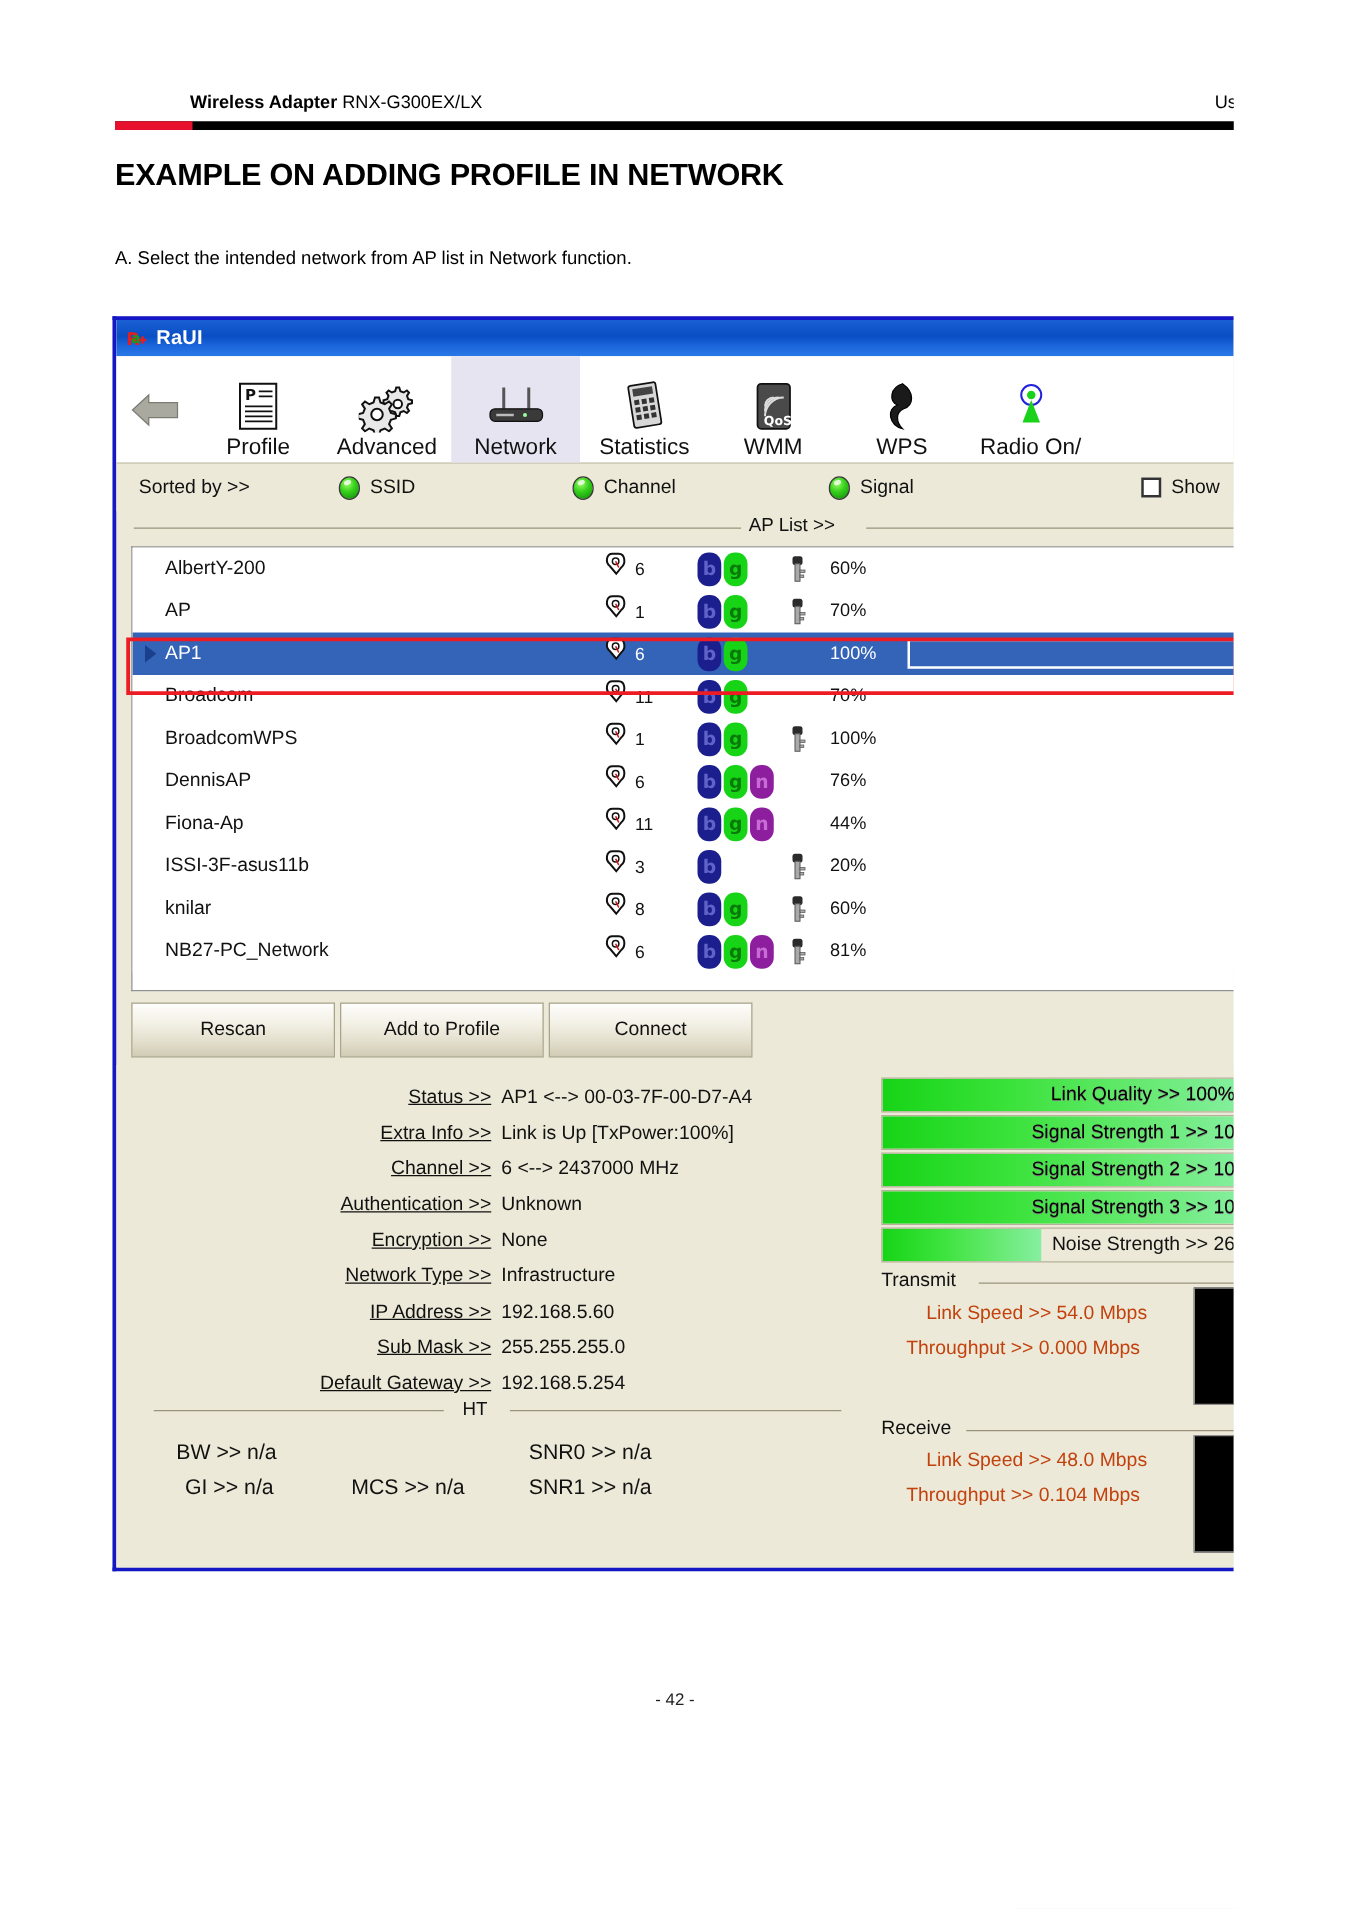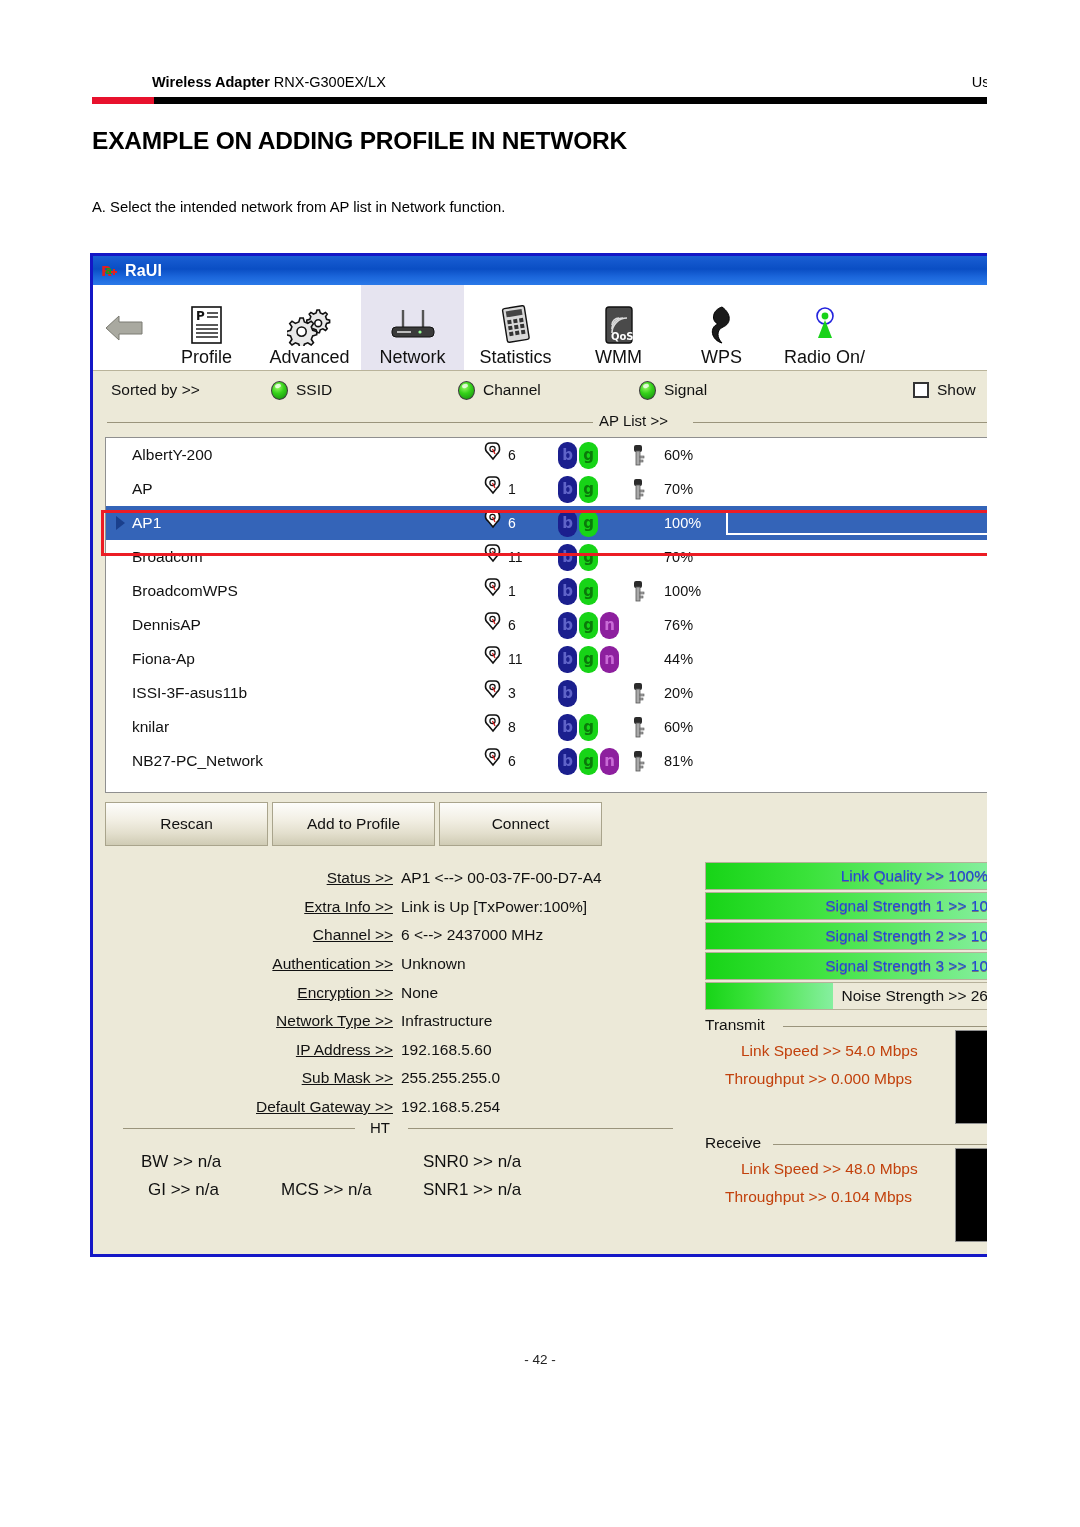--- a/index.html
+++ b/index.html
@@ -122,21 +122,21 @@
   #ht-sep .ln{position:absolute;top:8px;height:1px;background:#9a947c;}
   #ht-sep .cap{position:absolute;left:240px;top:-1px;font-size:15px;background:#ece9d8;padding:0 7px;color:#111;}
 
   .ht-row{position:absolute;font-size:17px;color:#111;white-space:nowrap;}
 
   
   #sigbars{position:absolute;left:612px;top:10px;width:290px;}
   .sigbar{position:relative;height:28px;margin-bottom:2px;border:1px solid #b6b09a;background:#ece9d8;box-sizing:border-box;overflow:hidden;}
   .sigfill{position:absolute;left:0;top:0;bottom:0;background:linear-gradient(90deg,#17d417 0%,#3ae23a 35%,#64e96e 70%,#86efa0 100%);}
   .sigtext{position:absolute;right:6px;top:0;height:100%;display:flex;align-items:center;
-    font-size:15.5px;color:#1d4ed8;text-shadow:0 1px 0 #777;white-space:nowrap;}
+    font-size:15.5px;color:#000000;text-shadow:0 1px 0 #777;white-space:nowrap;}
   .sigtext.dark{color:#111;text-shadow:none;}
 
   .grp-hdr{position:absolute;font-size:15.5px;color:#111;white-space:nowrap;}
   .grp-ln{position:absolute;height:1px;background:#9a947c;}
   .tr-line{position:absolute;font-size:15.5px;color:#c2410c;white-space:nowrap;text-align:right;}
   .graph{position:absolute;background:#000;border:1px solid #8f8f8f;}
 
   
   #clipmask{position:absolute;left:987px;top:0;width:93px;height:1527px;background:#fff;}
 </style>
@@ -285,21 +285,21 @@
   <div id="sortbar">
     <span class="lbl" style="position:absolute;left:18px;">Sorted by &gt;&gt;</span>
     <span class="sort-grp" style="position:absolute;left:162px;padding-left:16px;">
       <span class="radio"></span>
       <span class="lbl">SSID</span>
     </span>
     <span class="sort-grp" style="position:absolute;left:365px;">
       <span class="radio"></span>
       <span class="lbl">Channel</span>
     </span>
-    <span class="sort-grp" style="position:absolute;left:546px;">
+    <span class="sort-grp" style="position:absolute;left:570px;">
       <span class="radio"></span>
       <span class="lbl">Signal</span>
     </span>
     <span class="sort-grp" style="position:absolute;left:820px;">
       <span id="show-chk"></span>
       <span class="lbl">Show</span>
     </span>
   </div>
 
   <div id="aplist-hdr">

